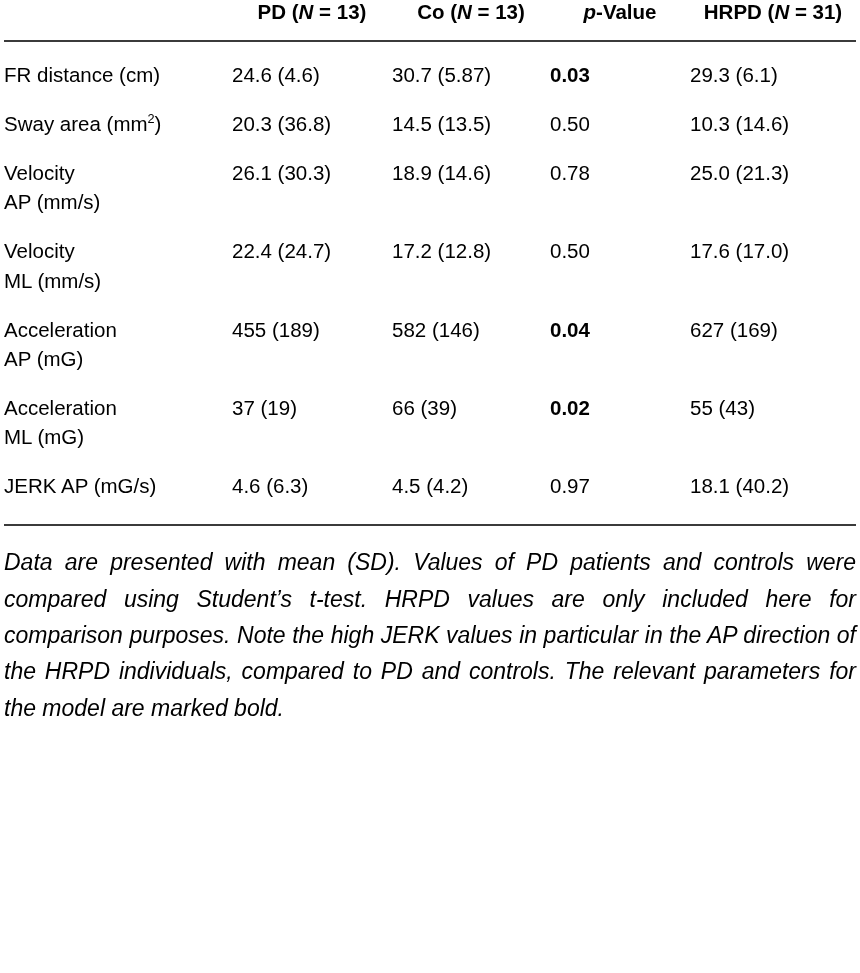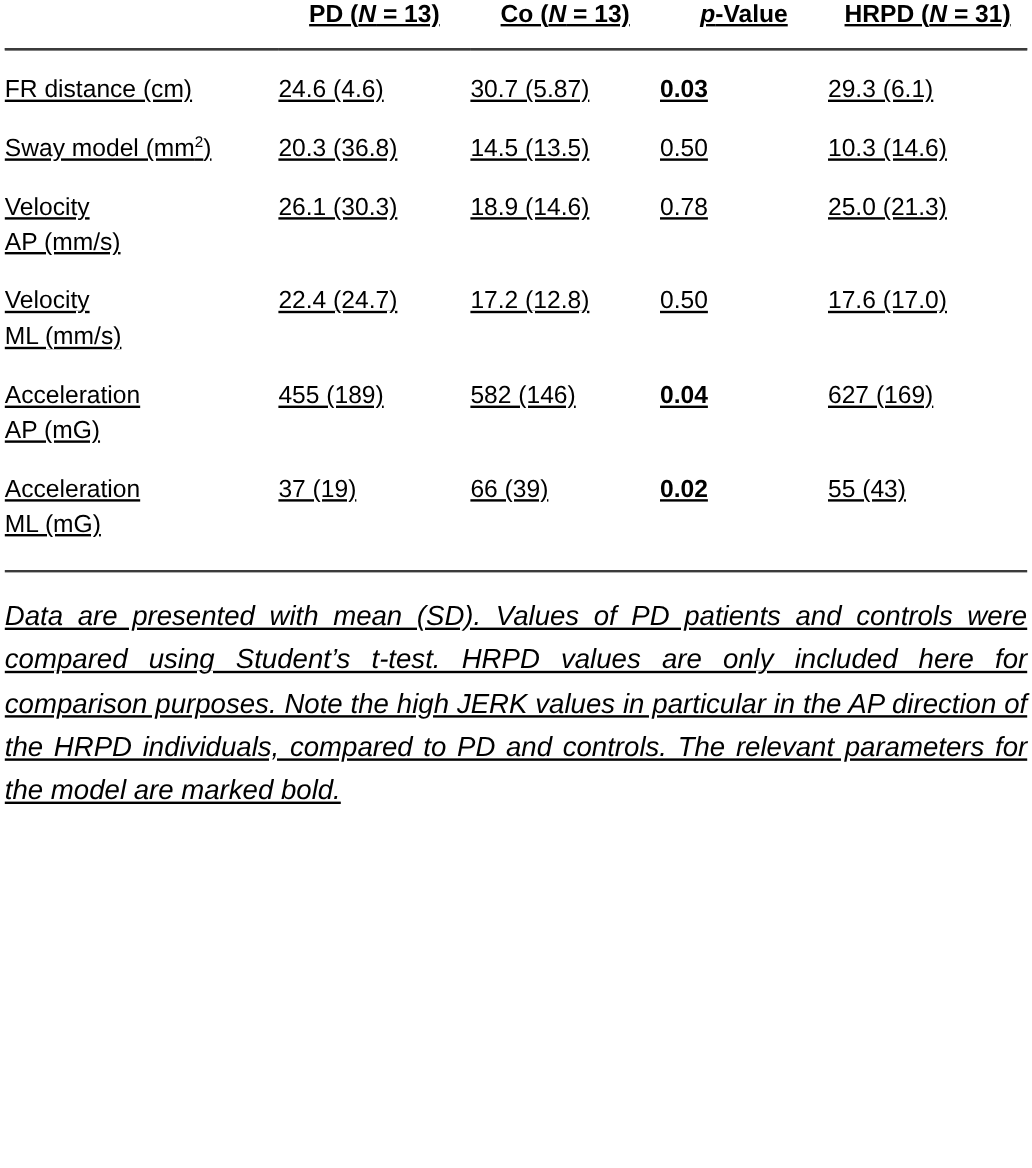--- a/index.html
+++ b/index.html
@@ -11,21 +11,20 @@
     width: 860px;
     height: 973px;
     font-family: "Liberation Sans", sans-serif;
     color: #000000;
     -webkit-font-smoothing: antialiased;
   }
   .page {
     width: 760px;
     box-sizing: border-box;
     padding: 0 4px;
-    text-decoration: underline;
   }
   table.data-table {
     width: 852px;
     border-collapse: collapse;
     table-layout: fixed;
     margin: 0;
   }
   table.data-table col.c0 { width: 228px; }
   table.data-table col.c1 { width: 160px; }
   table.data-table col.c2 { width: 158px; }
@@ -115,21 +114,21 @@
 
       <tr class="firstrow">
         <td class="label"><span>FR distance (cm)</span></td>
         <td>24.6 (4.6)</td>
         <td>30.7 (5.87)</td>
         <td class="pval-bold">0.03</td>
         <td>29.3 (6.1)</td>
       </tr>
 
       <tr>
-        <td class="label"><span>Sway model (mm</span><sup>2</sup><span>)</span></td>
+        <td class="label"><span>Sway area (mm</span><sup>2</sup><span>)</span></td>
         <td>20.3 (36.8)</td>
         <td>14.5 (13.5)</td>
         <td>0.50</td>
         <td>10.3 (14.6)</td>
       </tr>
 
       <tr>
         <td class="label"><span>Velocity</span><br><span>AP (mm/s)</span></td>
         <td>26.1 (30.3)</td>
         <td>18.9 (14.6)</td>
@@ -154,20 +153,27 @@
       </tr>
 
       <tr>
         <td class="label"><span>Acceleration</span><br><span>ML (mG)</span></td>
         <td>37 (19)</td>
         <td>66 (39)</td>
         <td class="pval-bold">0.02</td>
         <td>55 (43)</td>
       </tr>
 
+      <tr>
+        <td class="label"><span>JERK AP (mG/s)</span></td>
+        <td>4.6 (6.3)</td>
+        <td>4.5 (4.2)</td>
+        <td>0.97</td>
+        <td>18.1 (40.2)</td>
+      </tr>
 
 
 
     </tbody>
   </table>
 
   <div class="rule-bottom"></div>
 
   <div class="notes">
     <p>Data are presented with mean (SD). Values of PD patients and controls were compared using Student’s t-test. HRPD values are only included here for comparison purposes. Note the high JERK values in particular in the AP direction of the HRPD individuals, compared to PD and controls. The relevant parameters for the model are marked bold.</p>

